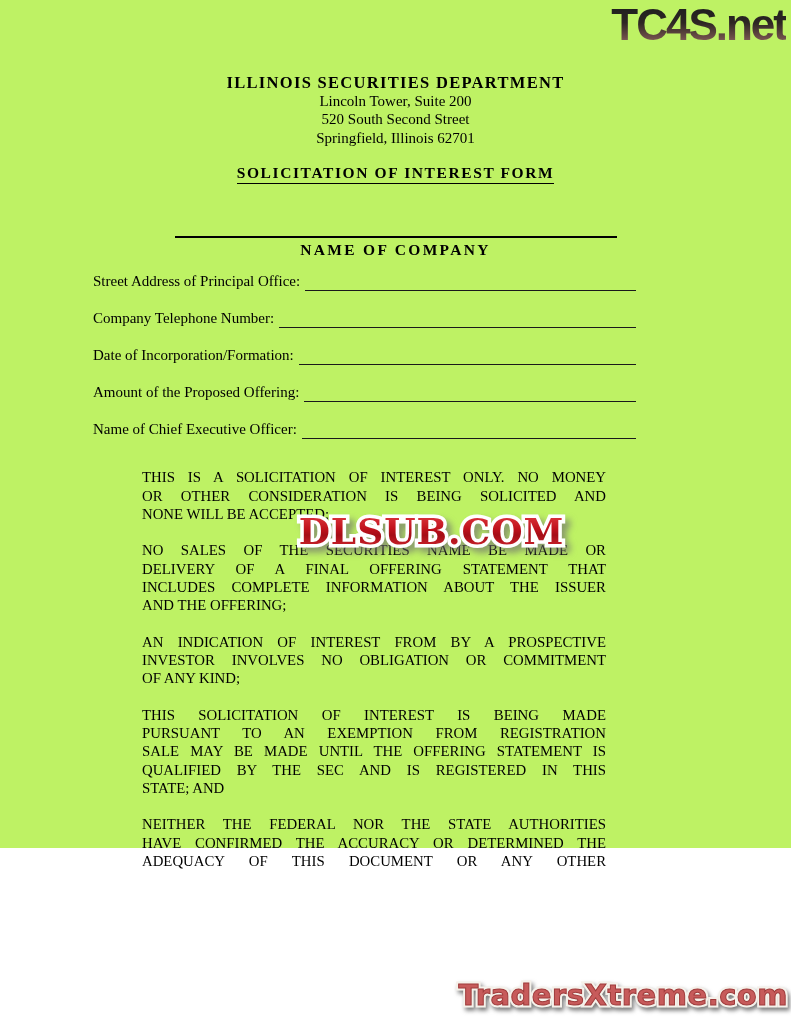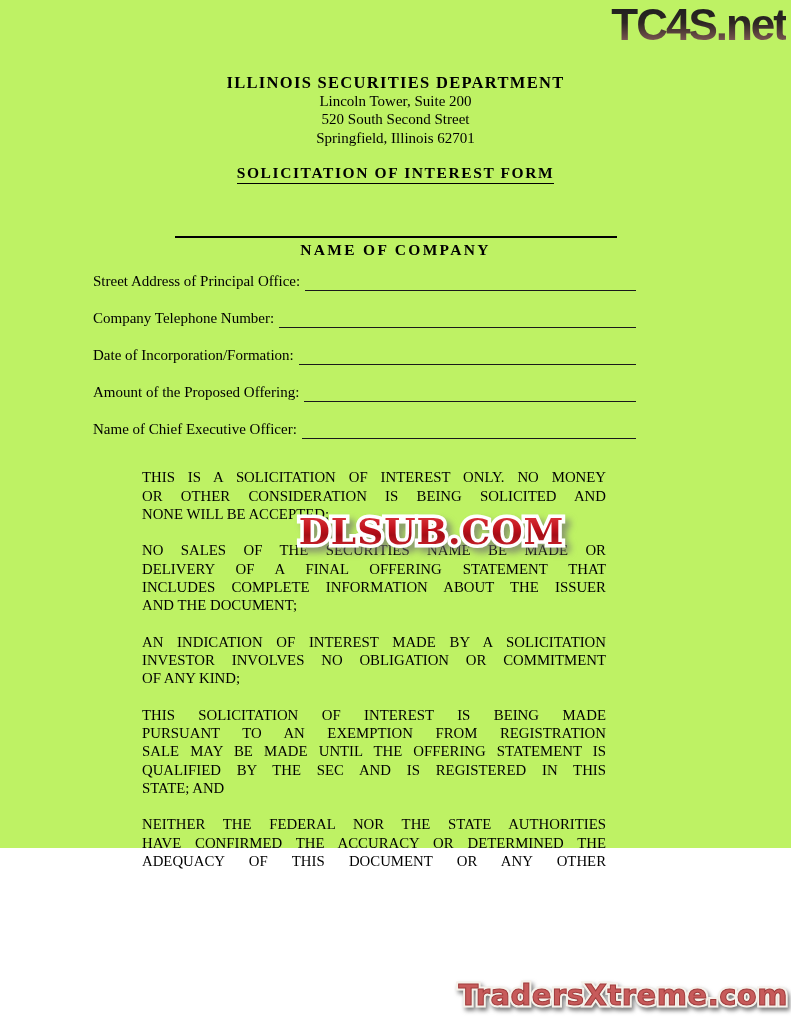--- a/index.html
+++ b/index.html
@@ -231,25 +231,25 @@
     <div class="para">
       <div class="pline">THIS IS A SOLICITATION OF INTEREST ONLY.  NO MONEY</div>
       <div class="pline">OR OTHER CONSIDERATION IS BEING SOLICITED AND</div>
       <div class="pline-last">NONE WILL BE ACCEPTED;</div>
     </div>
 
     <div class="para">
       <div class="pline">NO SALES OF THE SECURITIES NAME BE MADE OR</div>
       <div class="pline">DELIVERY OF A FINAL OFFERING STATEMENT THAT</div>
       <div class="pline">INCLUDES COMPLETE INFORMATION ABOUT THE ISSUER</div>
-      <div class="pline-last">AND THE DOCUMENT;</div>
-    </div>
-
-    <div class="para">
-      <div class="pline">AN INDICATION OF INTEREST MADE BY A SOLICITATION</div>
+      <div class="pline-last">AND THE OFFERING;</div>
+    </div>
+
+    <div class="para">
+      <div class="pline">AN INDICATION OF INTEREST FROM BY A PROSPECTIVE</div>
       <div class="pline">INVESTOR INVOLVES NO OBLIGATION OR COMMITMENT</div>
       <div class="pline-last">OF ANY KIND;</div>
     </div>
 
     <div class="para">
       <div class="pline">THIS SOLICITATION OF INTEREST IS BEING MADE</div>
       <div class="pline">PURSUANT TO AN EXEMPTION FROM REGISTRATION</div>
       <div class="pline">SALE MAY BE MADE UNTIL THE OFFERING STATEMENT IS</div>
       <div class="pline">QUALIFIED BY THE SEC AND IS REGISTERED IN THIS</div>
       <div class="pline-last">STATE; AND</div>

